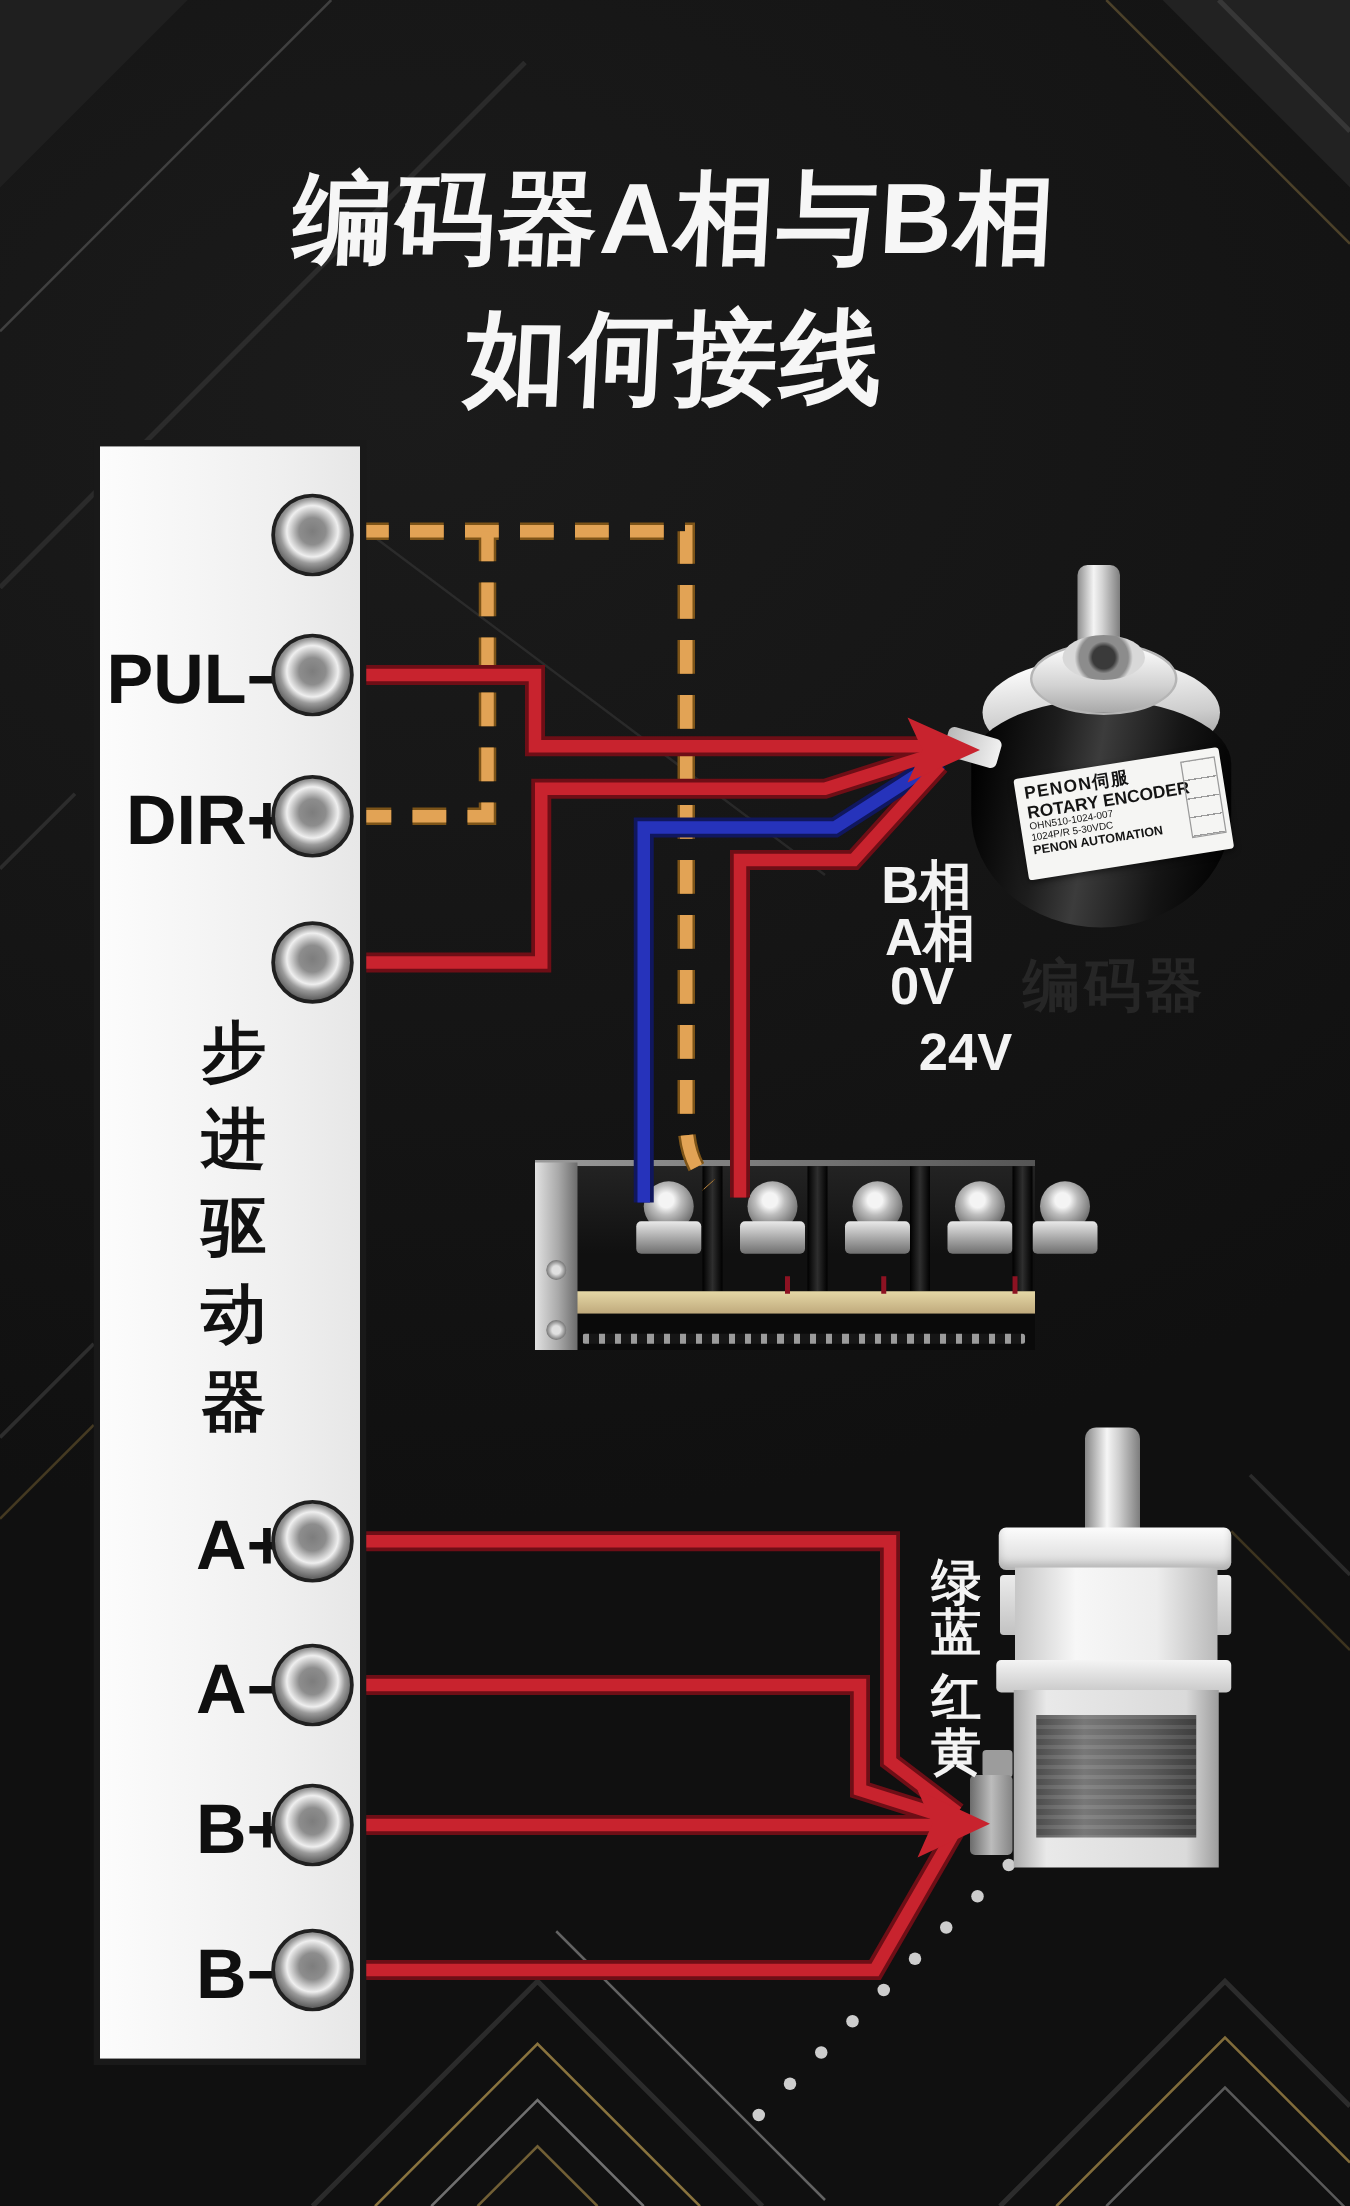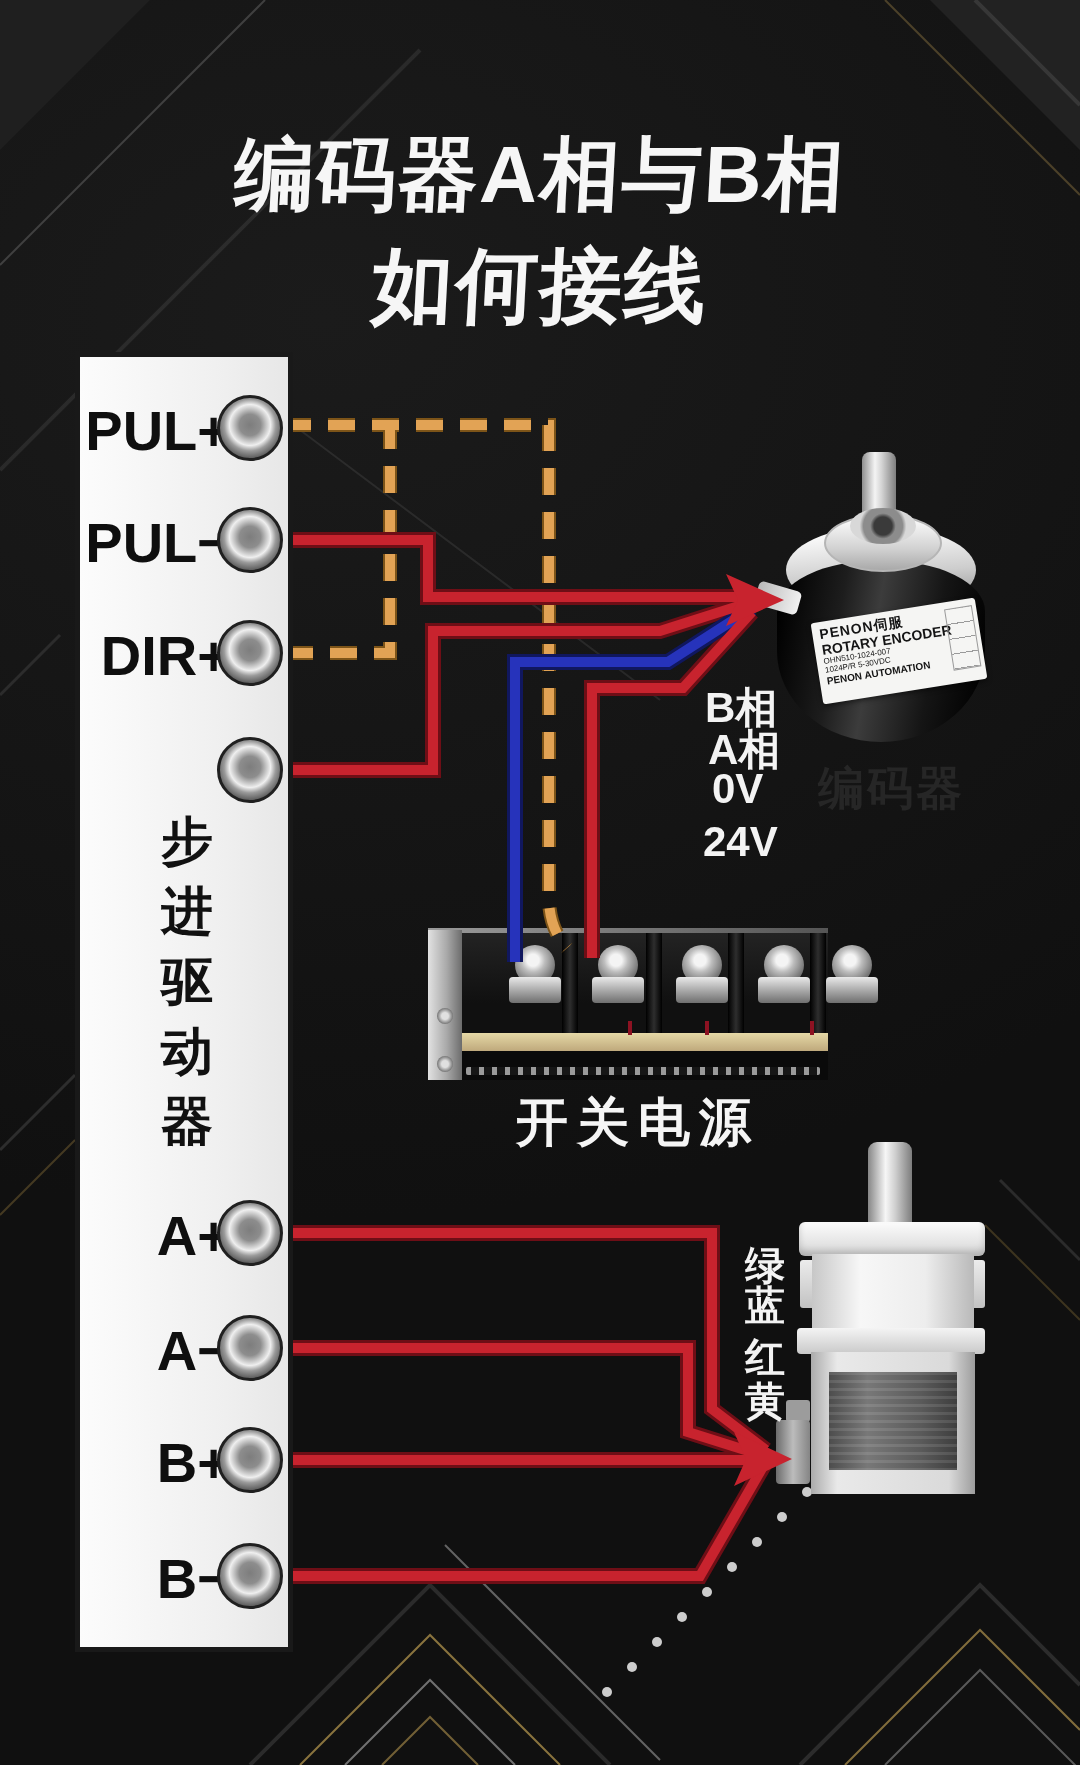--- a/index.html
+++ b/index.html
@@ -229,21 +229,20 @@
       <path d="M 283 1348 L 688 1348 L 688 1432 L 764 1456"></path>
       <path d="M 282 1460 L 762 1460"></path>
       <path d="M 282 1576 L 700 1576 L 764 1465"></path>
     </g>
     <polygon points="784,600 726,574 738,600 726,626" fill="#c8232e"></polygon>
     <polygon points="792,1459 734,1432 746,1459 734,1486" fill="#c8232e"></polygon>
   </svg>
 
   <div class="abs" id="panel"></div>
 
-  <div class="tlabel" style="top:398px">PUL+</div>
   <div class="tlabel" style="top:510px">PUL−</div>
   <div class="tlabel" style="top:623px">DIR+</div>
   <div class="term" style="left:217px;top:395px"></div>
   <div class="term" style="left:217px;top:507px"></div>
   <div class="term" style="left:217px;top:620px"></div>
   <div class="term" style="left:217px;top:737px"></div>
 
   <div class="vchar" style="top:807px">步</div>
   <div class="vchar" style="top:877px">进</div>
   <div class="vchar" style="top:947px">驱</div>
@@ -255,23 +254,22 @@
   <div class="tlabel" style="top:1430px">B+</div>
   <div class="tlabel" style="top:1546px">B−</div>
   <div class="term" style="left:217px;top:1200px"></div>
   <div class="term" style="left:217px;top:1315px"></div>
   <div class="term" style="left:217px;top:1427px"></div>
   <div class="term" style="left:217px;top:1543px"></div>
 
   <div class="wlabel" style="left:705px;top:680px">B相</div>
   <div class="wlabel" style="left:708px;top:722px">A相</div>
   <div class="wlabel" style="left:712px;top:765px">0V</div>
-  <div class="wlabel" style="left:703px;top:818px">24V</div>
+  <div class="wlabel" style="left:735px;top:818px">24V</div>
 
   <div class="abs" id="lbl-encoder" style="font-weight:bold">编码器</div>
-  <div class="abs" id="lbl-psu">开关电源</div>
 
   <div class="clabel" style="top:1238px">绿</div>
   <div class="clabel" style="top:1278px">蓝</div>
   <div class="clabel" style="top:1330px">红</div>
   <div class="clabel" style="top:1374px">黄</div>
 
 </div>
 
 </body></html>

